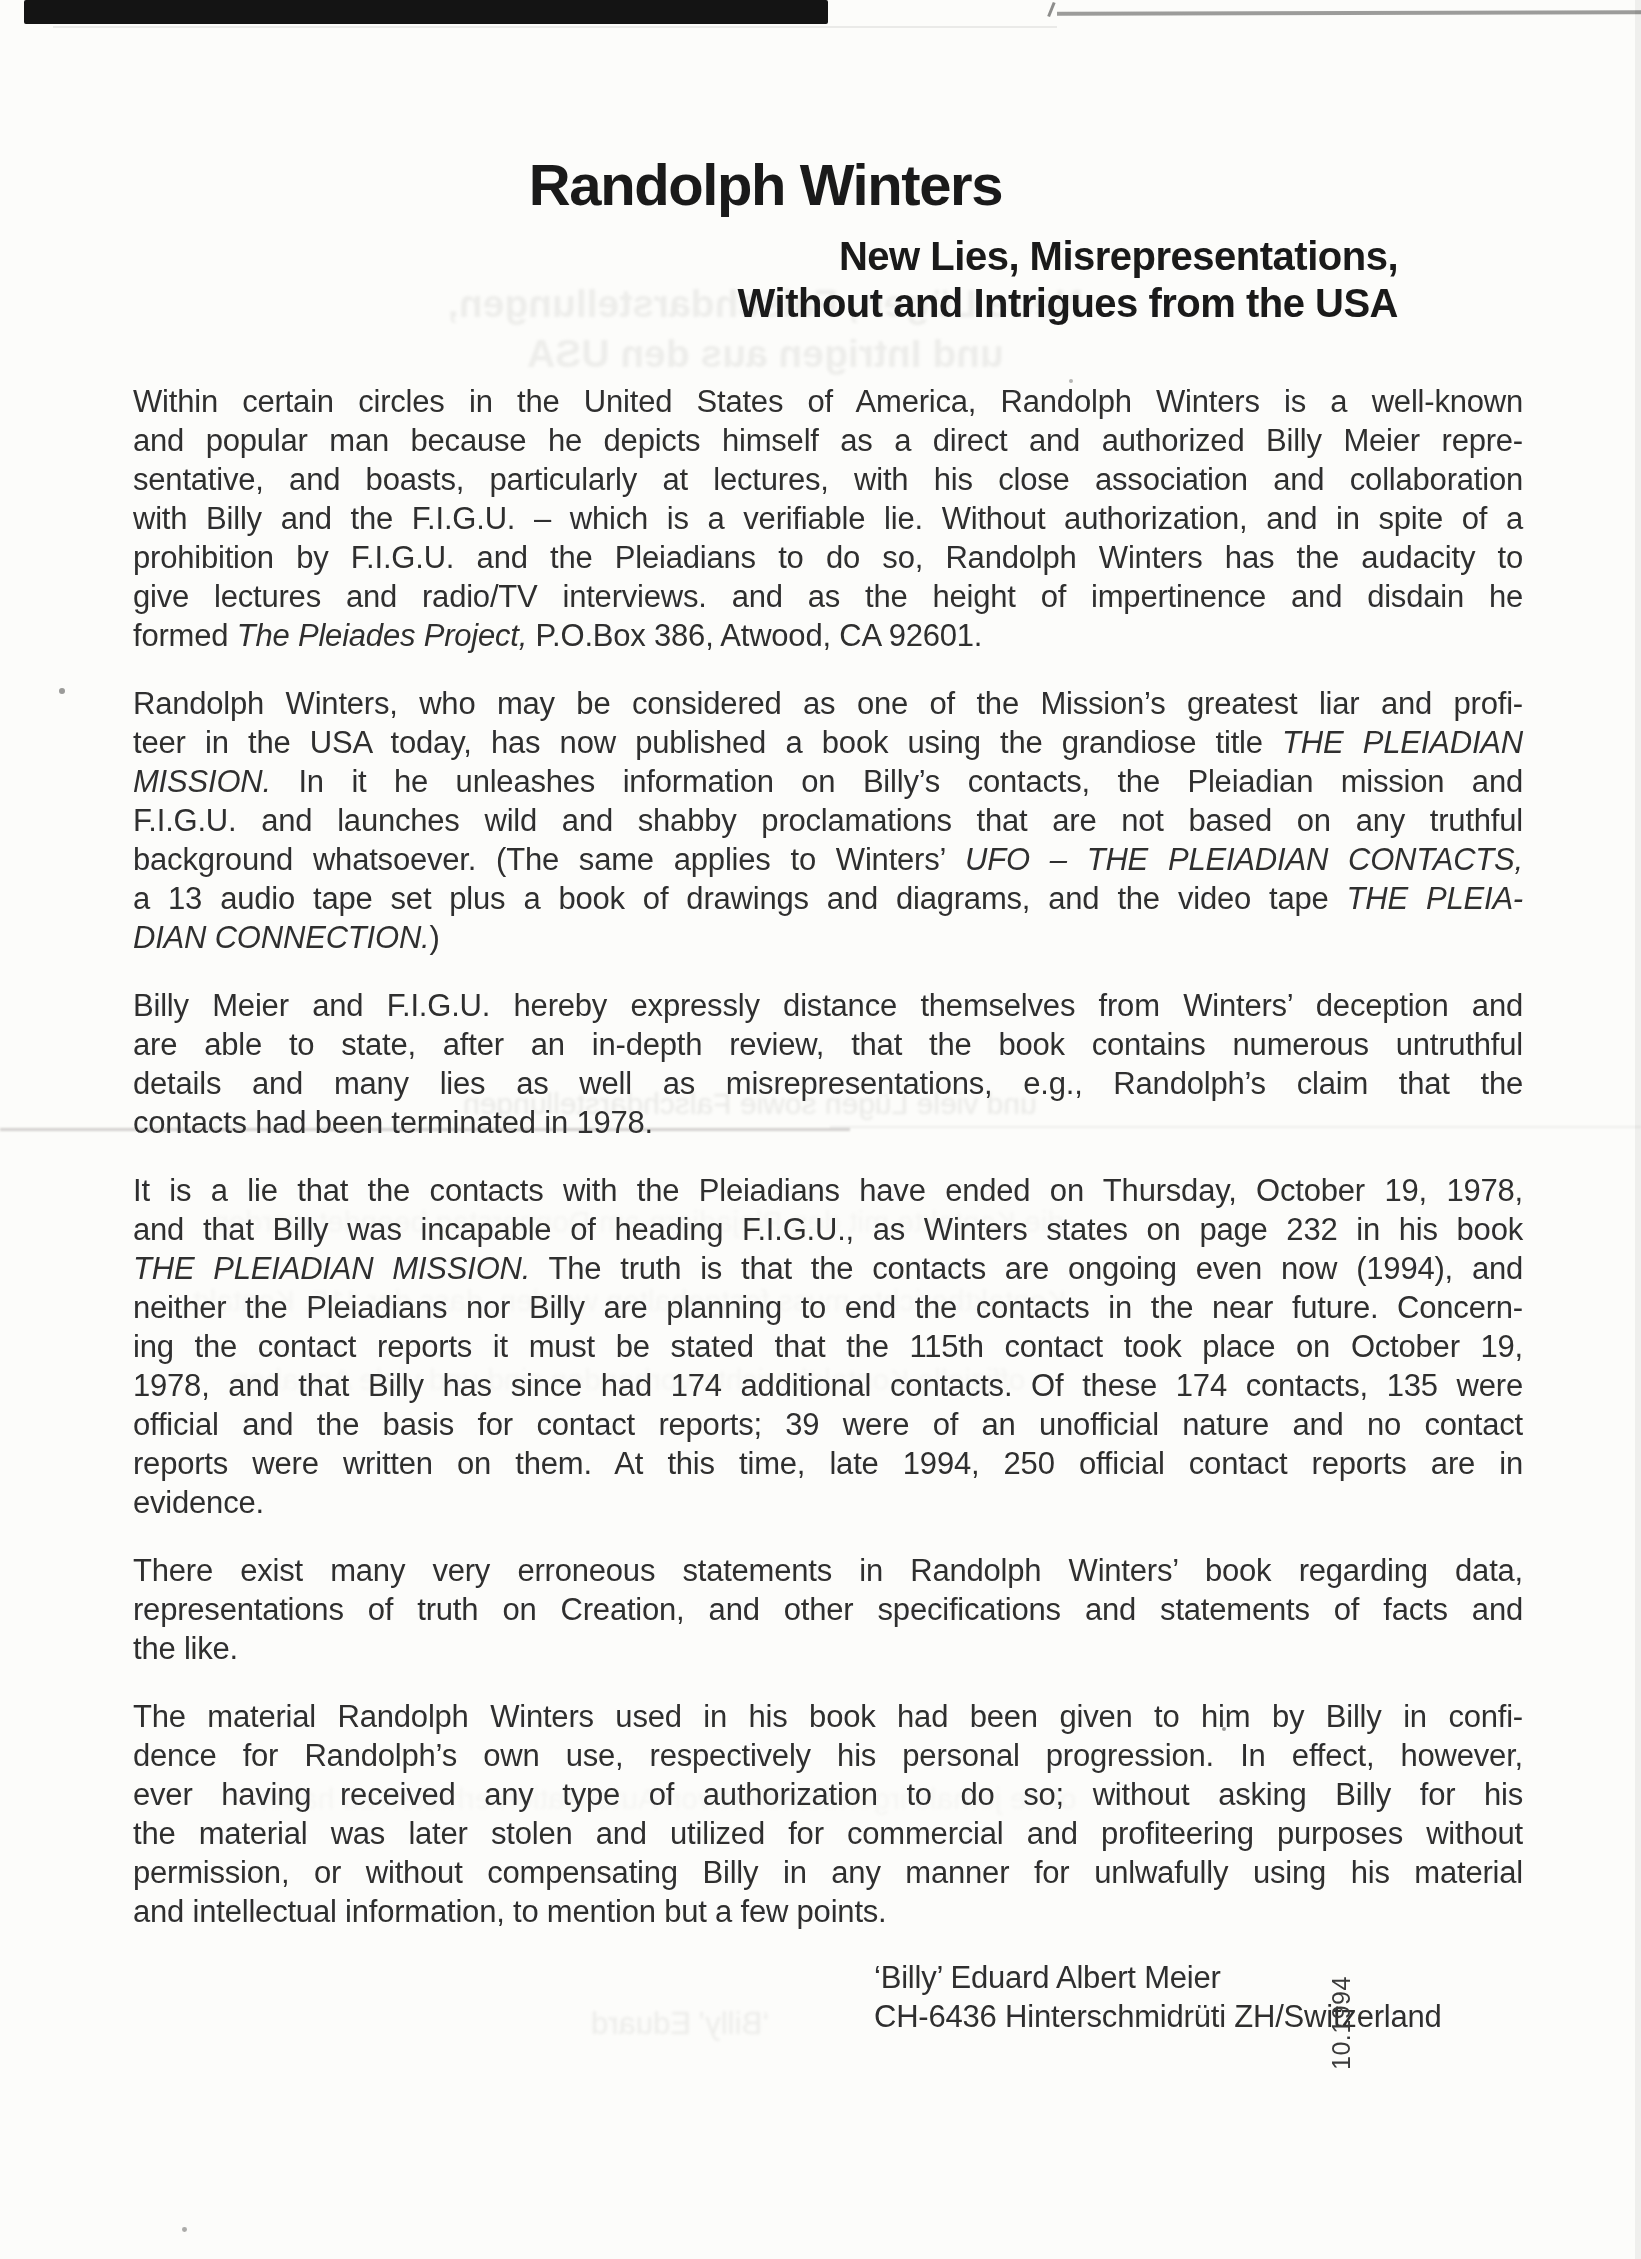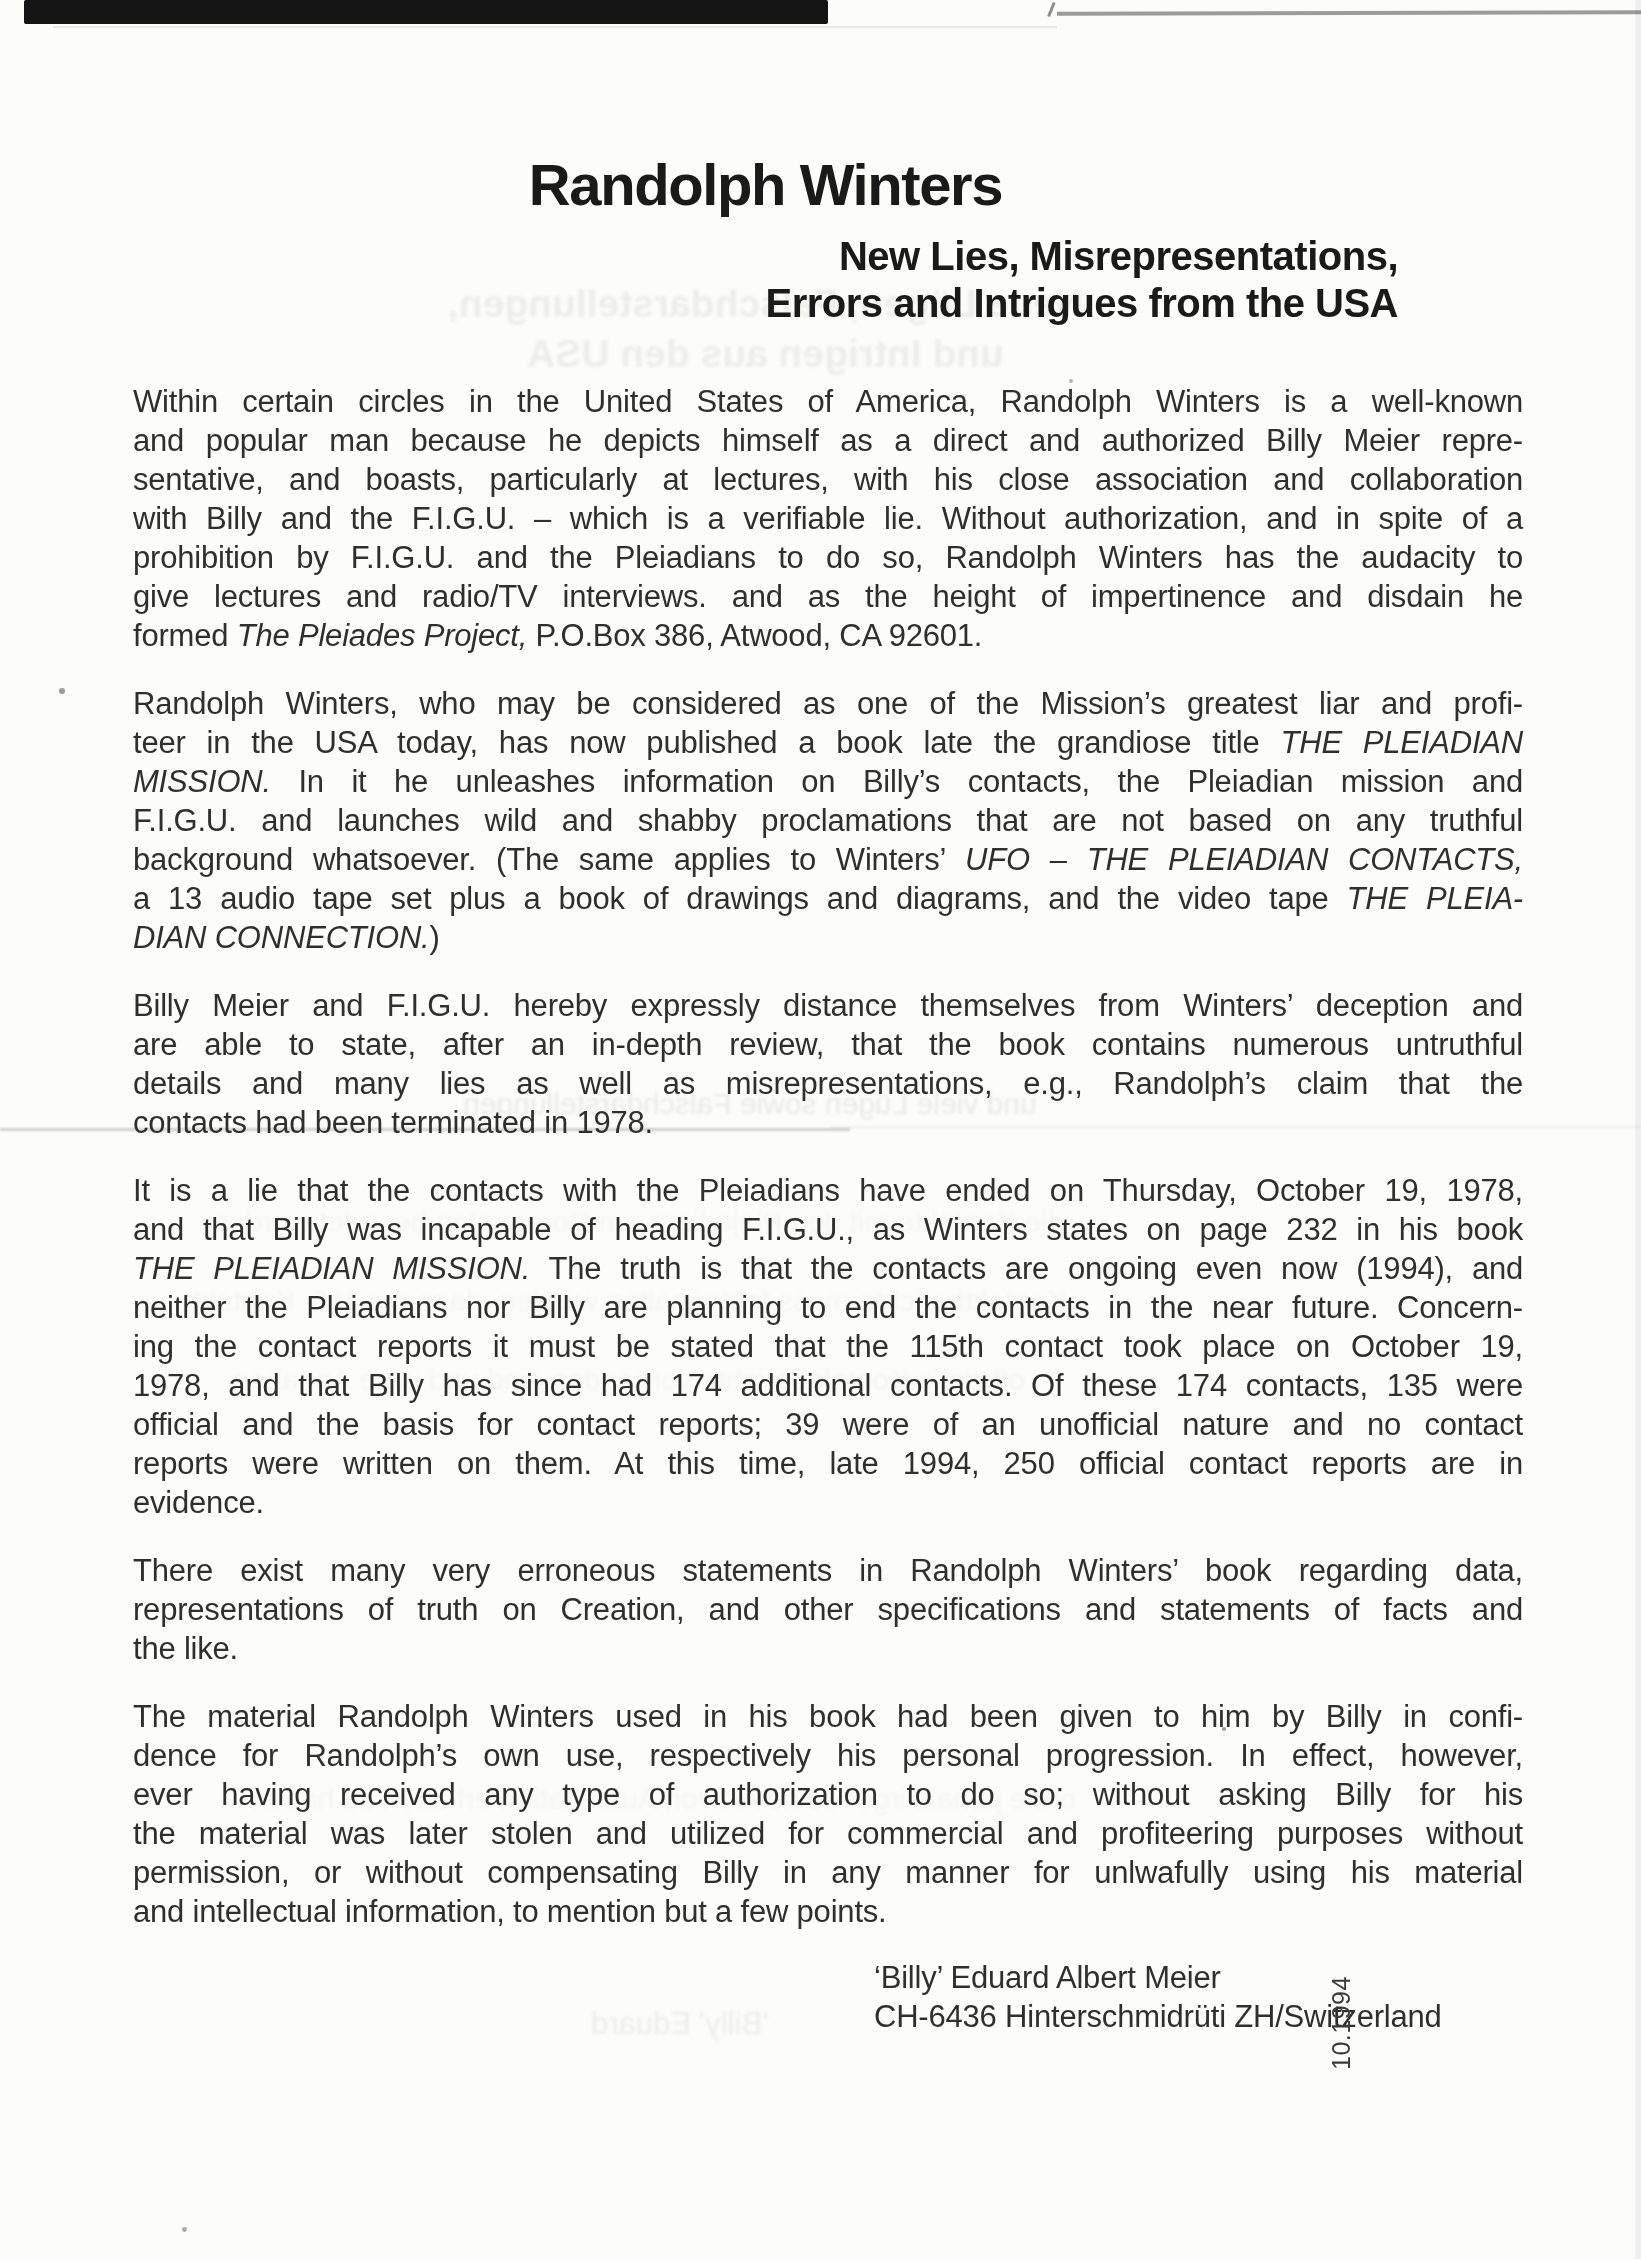--- a/index.html
+++ b/index.html
@@ -72,36 +72,36 @@
   <div class="bleed b3">und viele Lügen sowie Falschdarstellungen</div>
   <div class="bleed b4">die Kontakte mit den Plejadiern am Donnerstag beendet worden</div>
   <div class="bleed b5">Kontaktberichte muss festgehalten werden, dass der 115. Kontakt</div>
   <div class="bleed b6">offizielle Kontaktberichte vorhanden sind und viele Angaben</div>
   <div class="bleed b7">ohne jemals irgendeine Art von Autorisation erhalten zu haben</div>
   <div class="bleed b8">‘Billy’ Eduard</div>
 
   <div class="heading">
     <div class="title">Randolph Winters</div>
     <div class="subtitle">New Lies, Misrepresentations,</div>
-    <div class="subtitle">Errors and Intrigues from the USA</div>
+    <div class="subtitle">Without and Intrigues from the USA</div>
   </div>
 
   <div class="doc-body" id="doc-body">
       <div class="para">
         <div class="line"><span>Within certain circles in the United States of America, Randolph Winters is a well-known</span></div>
         <div class="line"><span>and popular man because he depicts himself as a direct and authorized Billy Meier repre-</span></div>
         <div class="line"><span>sentative, and boasts, particularly at lectures, with his close association and collaboration</span></div>
         <div class="line"><span>with Billy and the F.I.G.U. – which is a verifiable lie. Without authorization, and in spite of a</span></div>
         <div class="line"><span>prohibition by F.I.G.U. and the Pleiadians to do so, Randolph Winters has the audacity to</span></div>
         <div class="line"><span>give lectures and radio/TV interviews. and as the height of impertinence and disdain he</span></div>
         <div class="line end"><span>formed </span><em>The Pleiades Project,</em><span> P.O.Box 386, Atwood, CA 92601.</span></div>
       </div>
       <div class="para">
         <div class="line"><span>Randolph Winters, who may be considered as one of the Mission’s greatest liar and profi-</span></div>
-        <div class="line"><span>teer in the USA today, has now published a book late the grandiose title </span><em>THE PLEIADIAN</em></div>
+        <div class="line"><span>teer in the USA today, has now published a book using the grandiose title </span><em>THE PLEIADIAN</em></div>
         <div class="line"><em>MISSION.</em><span> In it he unleashes information on Billy’s contacts, the Pleiadian mission and</span></div>
         <div class="line"><span>F.I.G.U. and launches wild and shabby proclamations that are not based on any truthful</span></div>
         <div class="line"><span>background whatsoever. (The same applies to Winters’ </span><em>UFO – THE PLEIADIAN CONTACTS,</em></div>
         <div class="line"><span>a 13 audio tape set plus a book of drawings and diagrams, and the video tape </span><em>THE PLEIA-</em></div>
         <div class="line end"><em>DIAN CONNECTION.</em><span>)</span></div>
       </div>
       <div class="para">
         <div class="line"><span>Billy Meier and F.I.G.U. hereby expressly distance themselves from Winters’ deception and</span></div>
         <div class="line"><span>are able to state, after an in-depth review, that the book contains numerous untruthful</span></div>
         <div class="line"><span>details and many lies as well as misrepresentations, e.g., Randolph’s claim that the</span></div>

